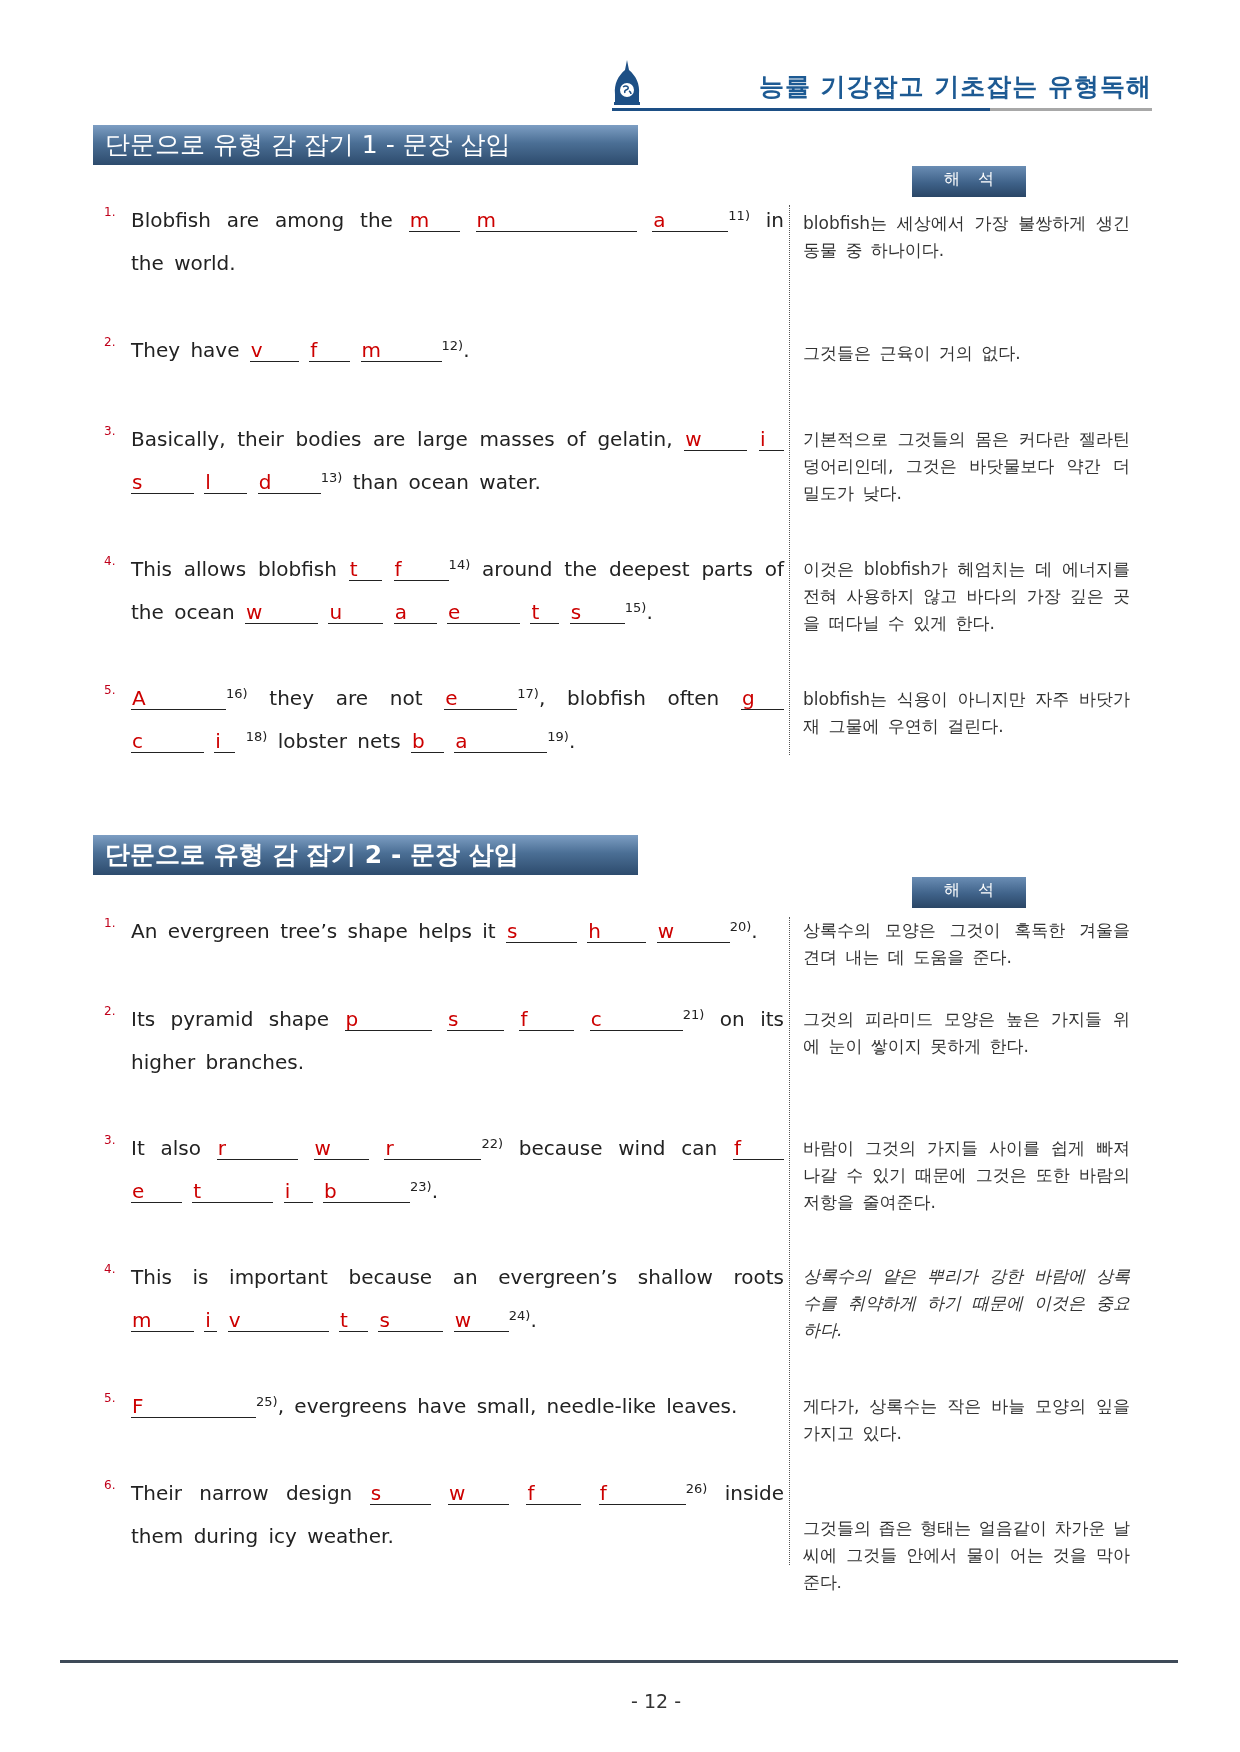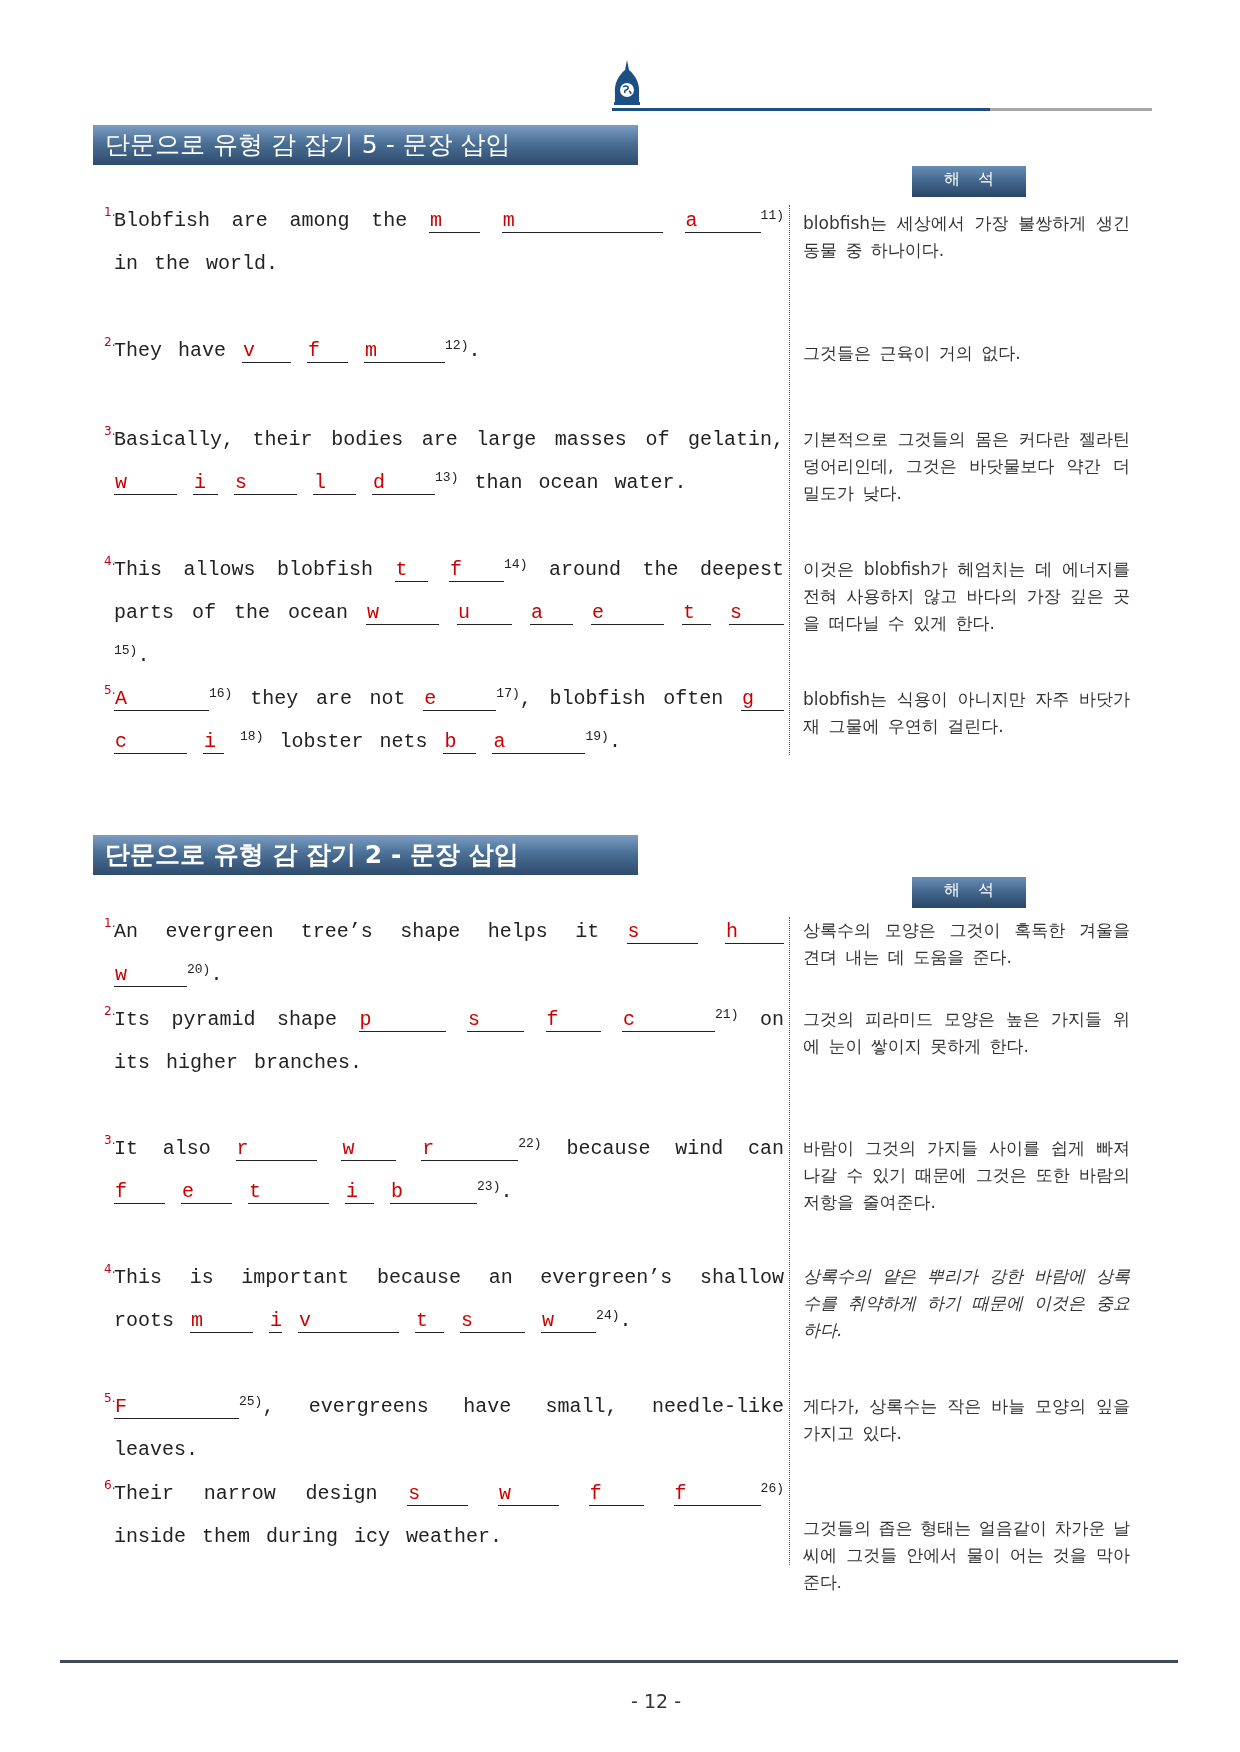--- a/index.html
+++ b/index.html
@@ -14,42 +14,43 @@
   .section-banner { position:absolute; left:93px; width:545px; height:40px;
                     background:linear-gradient(180deg,#7d9ec3 0%,#4b6f95 45%,#2d4b6d 100%);
                     color:#fff; font-size:25px; line-height:40px; padding-left:12px; box-sizing:border-box; white-space:nowrap;}
   .trans-tag { position:absolute; left:912px; width:114px; height:31px;
                background:linear-gradient(180deg,#6a8db4 0%,#3f6289 55%,#2a4666 100%);
                color:#fff; font-size:16px; line-height:25px; text-align:center; letter-spacing:18px; text-indent:18px;}
   .divider { position:absolute; left:789px; border-left:1px dotted #555; }
 
   .q { position:absolute; left:104px; width:680px; font-size:20px; line-height:43px; color:#222; text-align:justify; word-spacing:4px; }
   .q .num { position:absolute; left:0; top:0; font-size:12px; color:#c0001a; line-height:26px; }
-  .q .body { margin-left:10px; display:block;font-family:Liberation Mono, monospace; }
+  .q .body { margin-left:27px; display:block; }
   .blank { display:inline-block; border-bottom:1.5px solid #222; color:#cc0000; line-height:22px; vertical-align:baseline; text-align:left; padding-left:1px; word-spacing:0;}
   .sup { font-size:13px; vertical-align:7px; line-height:0; }
   .t { position:absolute; left:803px; width:327px; font-size:17px; line-height:27px; color:#333; text-align:justify; word-spacing:3px; }
   .footer-rule { position:absolute; left:60px; top:1660px; width:1118px; height:3px; background:#3e4a58; }
   .page-num { position:absolute; left:0; width:1240px; top:1690px; text-align:center; font-size:19px; color:#333;padding-left:36px; }
 </style>
 </head>
 <body>
 
 <div class="header">
   <svg class="logo" viewBox="0 0 30 50">
     <path d="M15 2 L17 12 C24 18 28 26 27 36 L27 44 L3 44 L3 36 C2 26 6 18 13 12 Z" fill="#1d4f85"></path>
     <circle cx="15" cy="32" r="7" fill="#fff"></circle>
     <path d="M11 29 q3 -2 5 0 q1 2 -2 3 q-2 1 -1 3 M17 33 q2 1 2 3" stroke="#1d4f85" stroke-width="1.5" fill="none"></path>
     <rect x="2" y="44" width="26" height="3" fill="#1d4f85"></rect>
   </svg>
+  <div class="header-title">능률 기강잡고 기초잡는 유형독해</div>
   <div class="header-rule"></div>
 </div>
 
 <div id="content">
-    <div class="section-banner" style="top: 125px;">단문으로 유형 감 잡기 5 - 문장 삽입</div>
+    <div class="section-banner" style="top: 125px;">단문으로 유형 감 잡기 1 - 문장 삽입</div>
     <div class="trans-tag" style="top: 166px;">해석</div>
     <div class="divider" style="top: 205px; height: 550px;"></div>
     <div class="q" style="top: 199px;">
       <span class="num">1.</span>
       <span class="body"><span>Blobfish are among the </span><span class="blank" style="width: 50px;">m</span><span> </span><span class="blank" style="width: 160px;">m</span><span> </span><span class="blank" style="width: 75px;">a</span><span class="sup">11)</span><span> in the world.</span></span>
     </div>
     <div class="t" style="top: 210px;">blobfish는 세상에서 가장 불쌍하게 생긴 동물 중 하나이다.</div>
     <div class="q" style="top: 329px;">
       <span class="num">2.</span>
       <span class="body"><span>They have </span><span class="blank" style="width: 48px;">v</span><span> </span><span class="blank" style="width: 40px;">f</span><span> </span><span class="blank" style="width: 80px;">m</span><span class="sup">12)</span><span>.</span></span>

